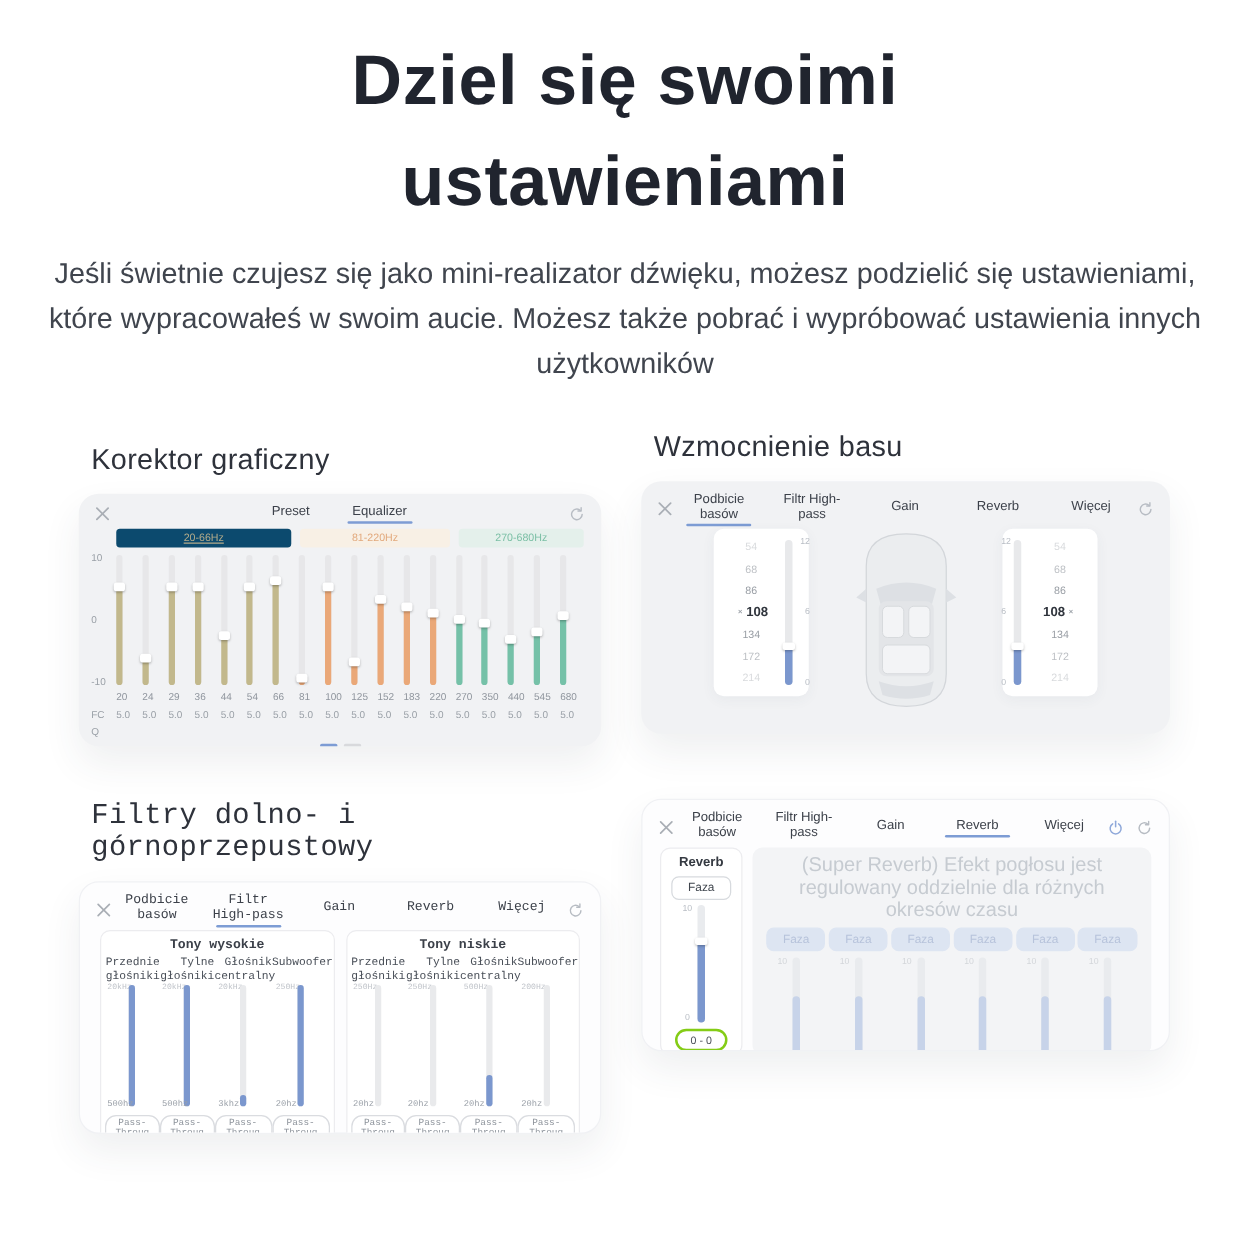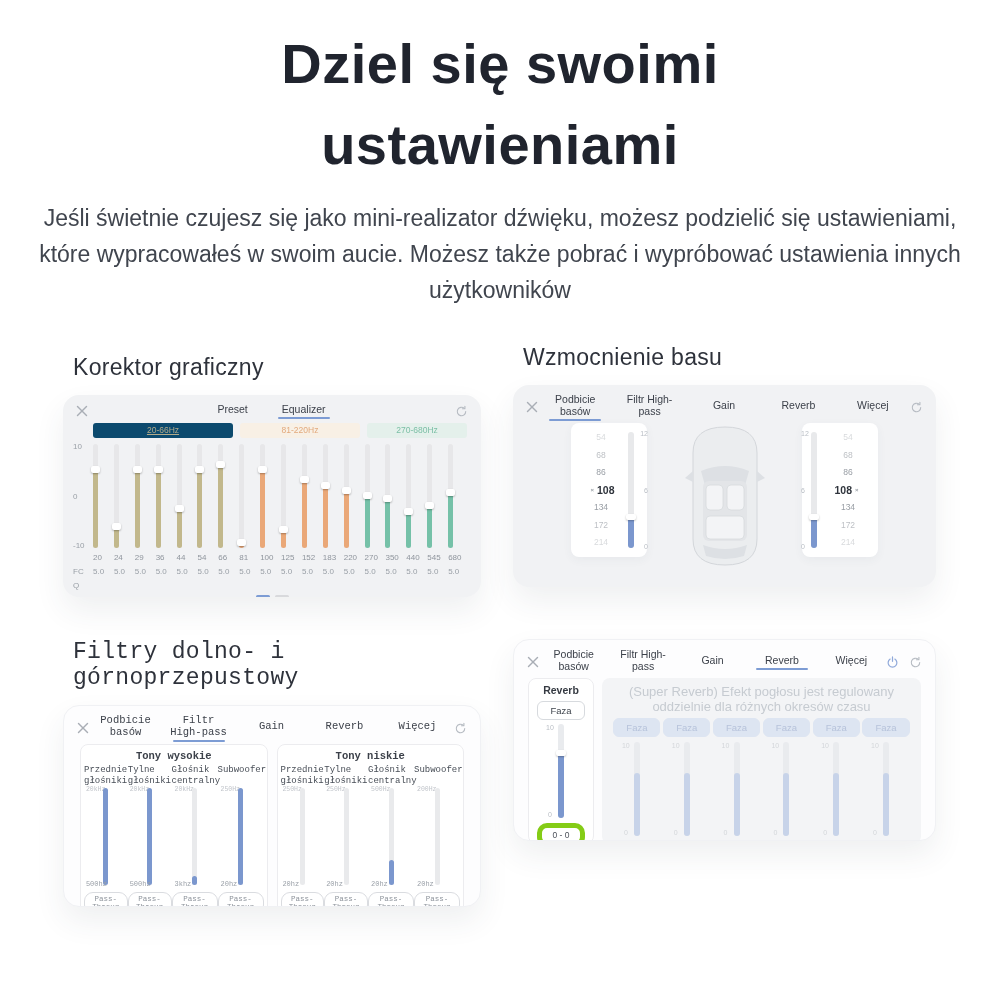--- a/index.html
+++ b/index.html
@@ -94,21 +94,21 @@
   .bass-car { position:absolute; left:50%; transform:translateX(-50%); top:0; }
 
   
   .filters-body { display:flex; gap:9px; padding:2px 16px 0 16px; }
   .fcard { flex:1; border:1px solid #ececef; border-radius:8px; background:#fff;
     padding:5px 3px 7px; }
   .fcard-title { text-align:center; font-size:10.5px; font-weight:700; color:#3b4049;
     margin-bottom:3px; }
   .fch-row { display:flex; }
   .fch { flex:1; display:flex; flex-direction:column; align-items:center; }
-  .fch-name { font-size:9px; color:#484e57; text-align:left; line-height:1.2;
+  .fch-name { font-size:9px; color:#484e57; text-align:right; line-height:1.2;
     height:22px; max-width:46px; }
   .fch-zone { position:relative; height:99px; width:100%; display:flex;
     justify-content:center; padding-top:1px; }
   .fch-track { position:relative; width:5px; height:97px; background:#e9eaec;
     border-radius:3px; }
   .fch-fill { position:absolute; bottom:0; left:0; width:100%; background:#7b97ce;
     border-radius:3px; }
   .fch-top { position:absolute; top:-1px; left:50%; transform:translateX(-20px);
     font-size:6.5px; color:#c0c4ca; }
   .fch-bot { position:absolute; bottom:-2px; left:50%; transform:translateX(-20px);
@@ -129,24 +129,24 @@
   .rv-track { position:relative; width:6px; height:94px; background:#e9ebee;
     border-radius:3px; }
   .rv-fill { position:absolute; bottom:0; left:0; width:100%; background:#7b97ce;
     border-radius:3px; }
   .rv-handle { position:absolute; left:-2px; width:10px; height:6px; background:#fff;
     border-radius:2px; box-shadow:0 1px 2px rgba(0,0,0,.25); }
   .rv-s10 { position:absolute; top:0; left:50%; transform:translateX(-15px);
     font-size:7px; color:#b9bec5; }
   .rv-s0  { position:absolute; bottom:0; left:50%; transform:translateX(-13px);
     font-size:7px; color:#b9bec5; }
-  .rv-range { margin-top:5px; border:5px solid #84cc16; background:#fff; border-radius:10px;
+  .rv-range { margin-top:5px; border:2px solid #84cc16; background:#fff; border-radius:10px;
     font-size:8.5px; color:#4a4f58; padding:2px 10px; font-family:inherit; }
   .rv-disabled { flex:1; background:#f3f4f6; border-radius:8px; padding:3px 10px 0; }
-  .rv-note { text-align:center; font-size:13px; color:#c6cbd1; margin:3px 0 4px; }
+  .rv-note { text-align:center; font-size:16px; color:#c6cbd1; margin:3px 0 4px; }
   .rv-cols { display:flex; }
   .rv-col { flex:1; display:flex; flex-direction:column; align-items:center; }
   .rv-col .rv-faza { background:#dde5f2; border-color:#dde5f2; color:#b7c3db;
     margin:0 0 5px; }
   .rv-col .rv-sliderzone { height:94px; }
   .rv-col .rv-fill { background:#c7d3e9; }
   .rv-col .rv-s10,.rv-col .rv-s0 { color:#d3d6da; }
   .rv-col .rv-range { border-color:#e3e5e8; color:#caced3; background:transparent; }
 </style>
 </head>

